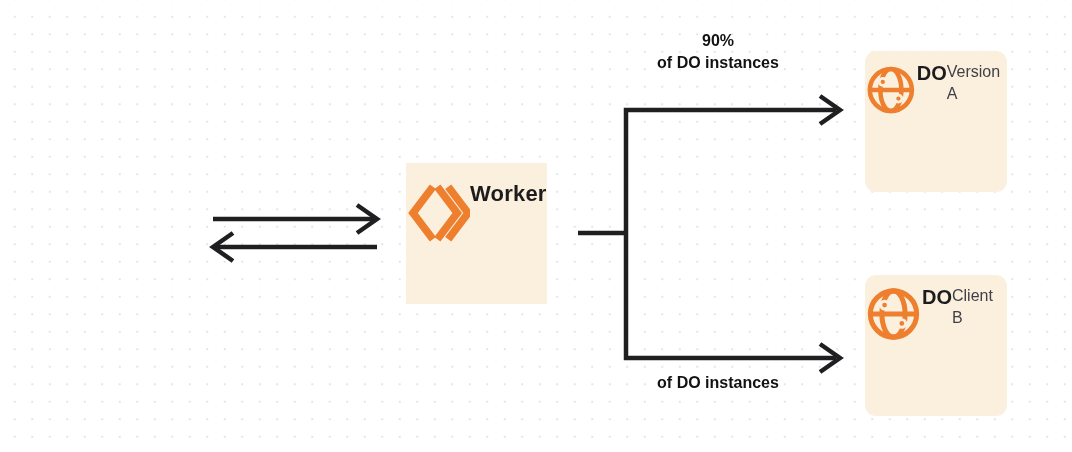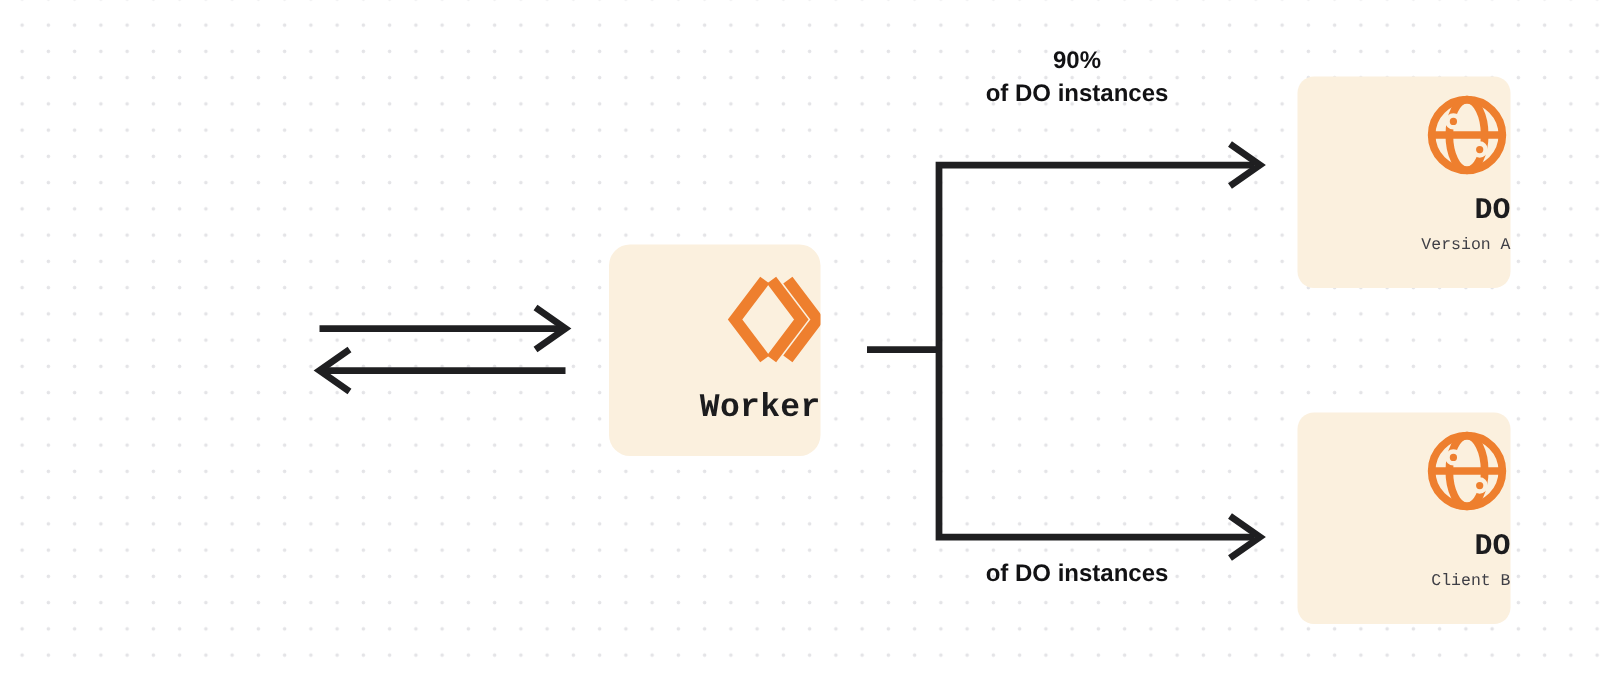--- a/index.html
+++ b/index.html
@@ -19,47 +19,47 @@
     font-family:"Liberation Sans", sans-serif;
     background-color:var(--background,#FFFFFF);
     background-image:radial-gradient(circle, var(--dot-grid,#E4E4E7) 1.2px, transparent 1.35px);
     background-size:17.5px 17.5px;
     background-position:6px 8px;
     overflow:hidden;
   }
   .edges{position:absolute;left:0;top:0;width:1072px;height:452px;}
   .edge{fill:none;stroke:var(--line-dark,#1F1F21);stroke-width:4.5;stroke-linecap:butt;stroke-linejoin:miter;}
 
-  .node{position:absolute;box-sizing:border-box;display:flex;flex-direction:column;align-items:flex-end;justify-content:center;font-family:Liberation Mono, monospace;}
+  .node{position:absolute;box-sizing:border-box;display:flex;align-items:flex-start;justify-content:center;}
   .node.client{
     left:42px;top:163px;width:142px;height:140px;
     background:var(--node-gray-bg,#F4F4F5);border-radius:9px;
   }
   .node-label{font-size:22px;font-weight:700;color:var(--title-dark,#1C1C1E);letter-spacing:.2px;}
 
   .node.worker{
     left:406px;top:163px;width:141px;height:141px;
-    background:var(--node-cream-bg,#FBF0DE);border-radius:14px;
+    background:var(--node-cream-bg,#FBF0DE);border-radius:0;
     justify-content:flex-start;padding-top:18px;
   }
   .worker-icon{width:64px;height:64px;margin-bottom:14px;}
   .icon-stroke{fill:none;stroke:var(--accent-orange,#EE7F2E);stroke-linecap:butt;stroke-linejoin:miter;}
 
   .node.do{
     width:142px;height:141px;
     background:var(--node-cream-bg,#FBF0DE);border-radius:11px;
     justify-content:flex-start;padding-top:10px;
   }
   .node.do-a{left:865px;top:51px;}
   .node.do-b{left:865px;top:275px;}
   .globe-icon{width:58px;height:58px;margin-bottom:10px;}
   .globe-stroke{fill:none;stroke:var(--accent-orange,#EE7F2E);stroke-width:8.5;}
   .globe-dot{fill:var(--accent-orange,#EE7F2E);stroke:var(--node-cream-bg,#FBF0DE);stroke-width:5;}
   .do-title{font-size:20px;font-weight:700;color:var(--title-dark,#1C1C1E);line-height:24px;}
-  .do-sub{font-size:11px;font-weight:400;color:var(--subtitle-gray,#3F3F46);line-height:22px;}
+  .do-sub{font-size:16px;font-weight:400;color:var(--subtitle-gray,#3F3F46);line-height:22px;}
 
   .edge-label{
     position:absolute;left:608px;width:220px;
     text-align:center;font-size:16px;font-weight:700;
     color:#121214;line-height:22px;
   }
   .edge-label.top{top:30px;}
   .edge-label.bottom{top:372px;}
   .edge-label span{display:block;}
 </style>

